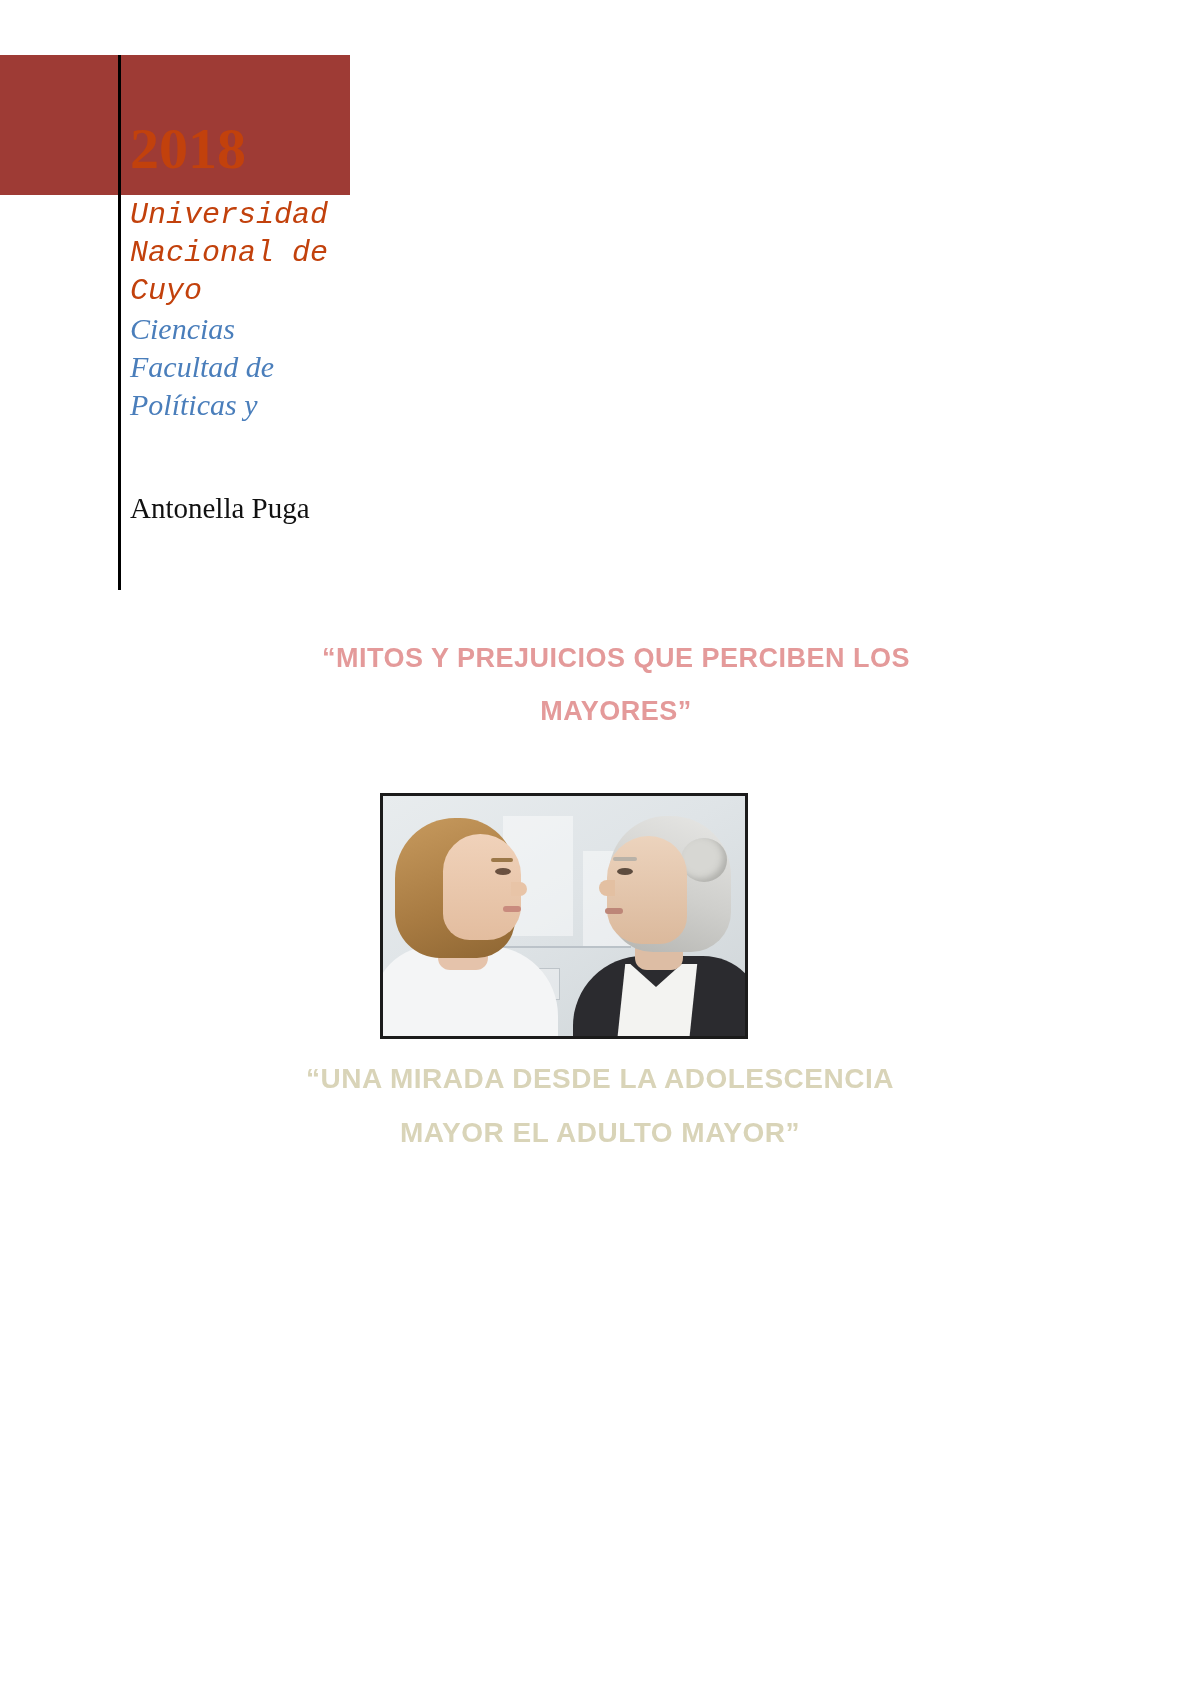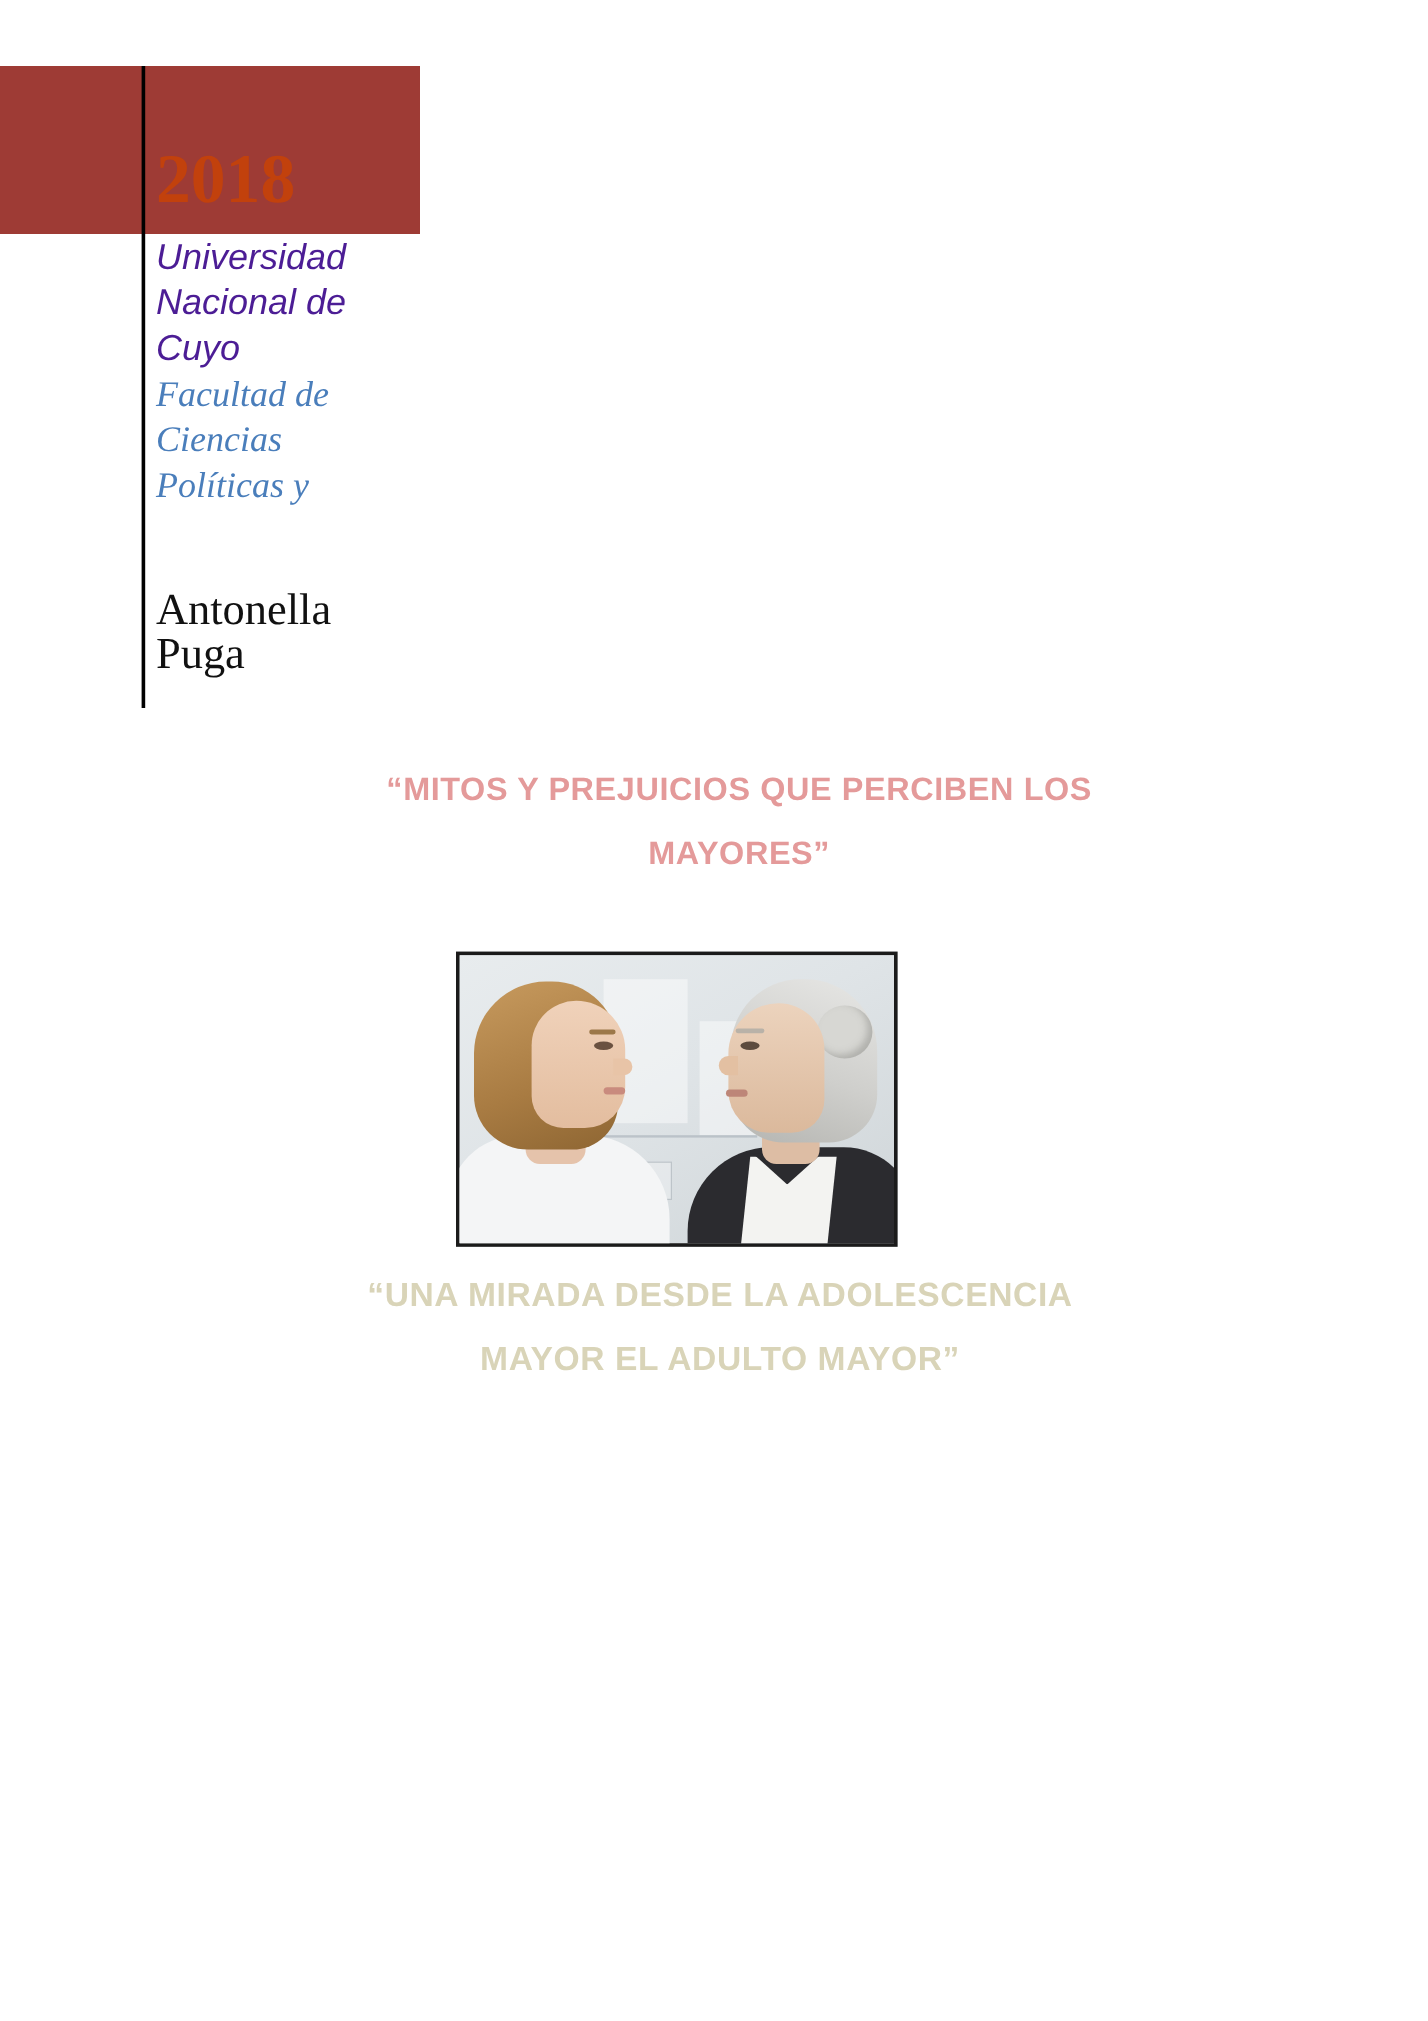--- a/index.html
+++ b/index.html
@@ -50,41 +50,41 @@
     color: #c2410c;
     letter-spacing: 0px;
   }
   .inst-block {
     position: absolute;
     left: 130px;
     top: 196px;
     width: 215px;
   }
   .inst-uni {
-    font-family: Liberation Sans, sans-serif;
+    font-family: Liberation Mono, monospace;
     font-style: italic;
     font-size: 30px;
     line-height: 38px;
-    color: #4c1d95;
+    color: #c2410c;
   }
   .inst-fac {
     font-family: "Liberation Serif", serif;
     font-style: italic;
     font-size: 30px;
     line-height: 38px;
     color: #4a7ebb;
     margin-top: 0px;
   }
   .author {
     position: absolute;
     left: 130px;
     top: 490px;
     width: 220px;
     font-family: "Liberation Serif", serif;
-    font-size: 37px;
+    font-size: 29px;
     line-height: 37px;
     color: #111111;
   }
 
   
   .main-title {
     position: absolute;
     left: 166px;
     top: 632px;
     width: 900px;
@@ -328,22 +328,22 @@
   </div>
 
   <div class="vrule"></div>
 
   <div class="year">2018</div>
 
   <div class="inst-block">
     <div class="inst-uni">Universidad</div>
     <div class="inst-uni">Nacional de</div>
     <div class="inst-uni">Cuyo</div>
+    <div class="inst-fac">Ciencias</div>
     <div class="inst-fac">Facultad de</div>
-    <div class="inst-fac">Ciencias</div>
     <div class="inst-fac">Políticas y</div>
   </div>
 
   <div class="author">
     <span>Antonella Puga</span>
   </div>
 
   <div class="main-title">
     <div>“MITOS Y PREJUICIOS QUE PERCIBEN LOS</div>
     <div>MAYORES”</div>

